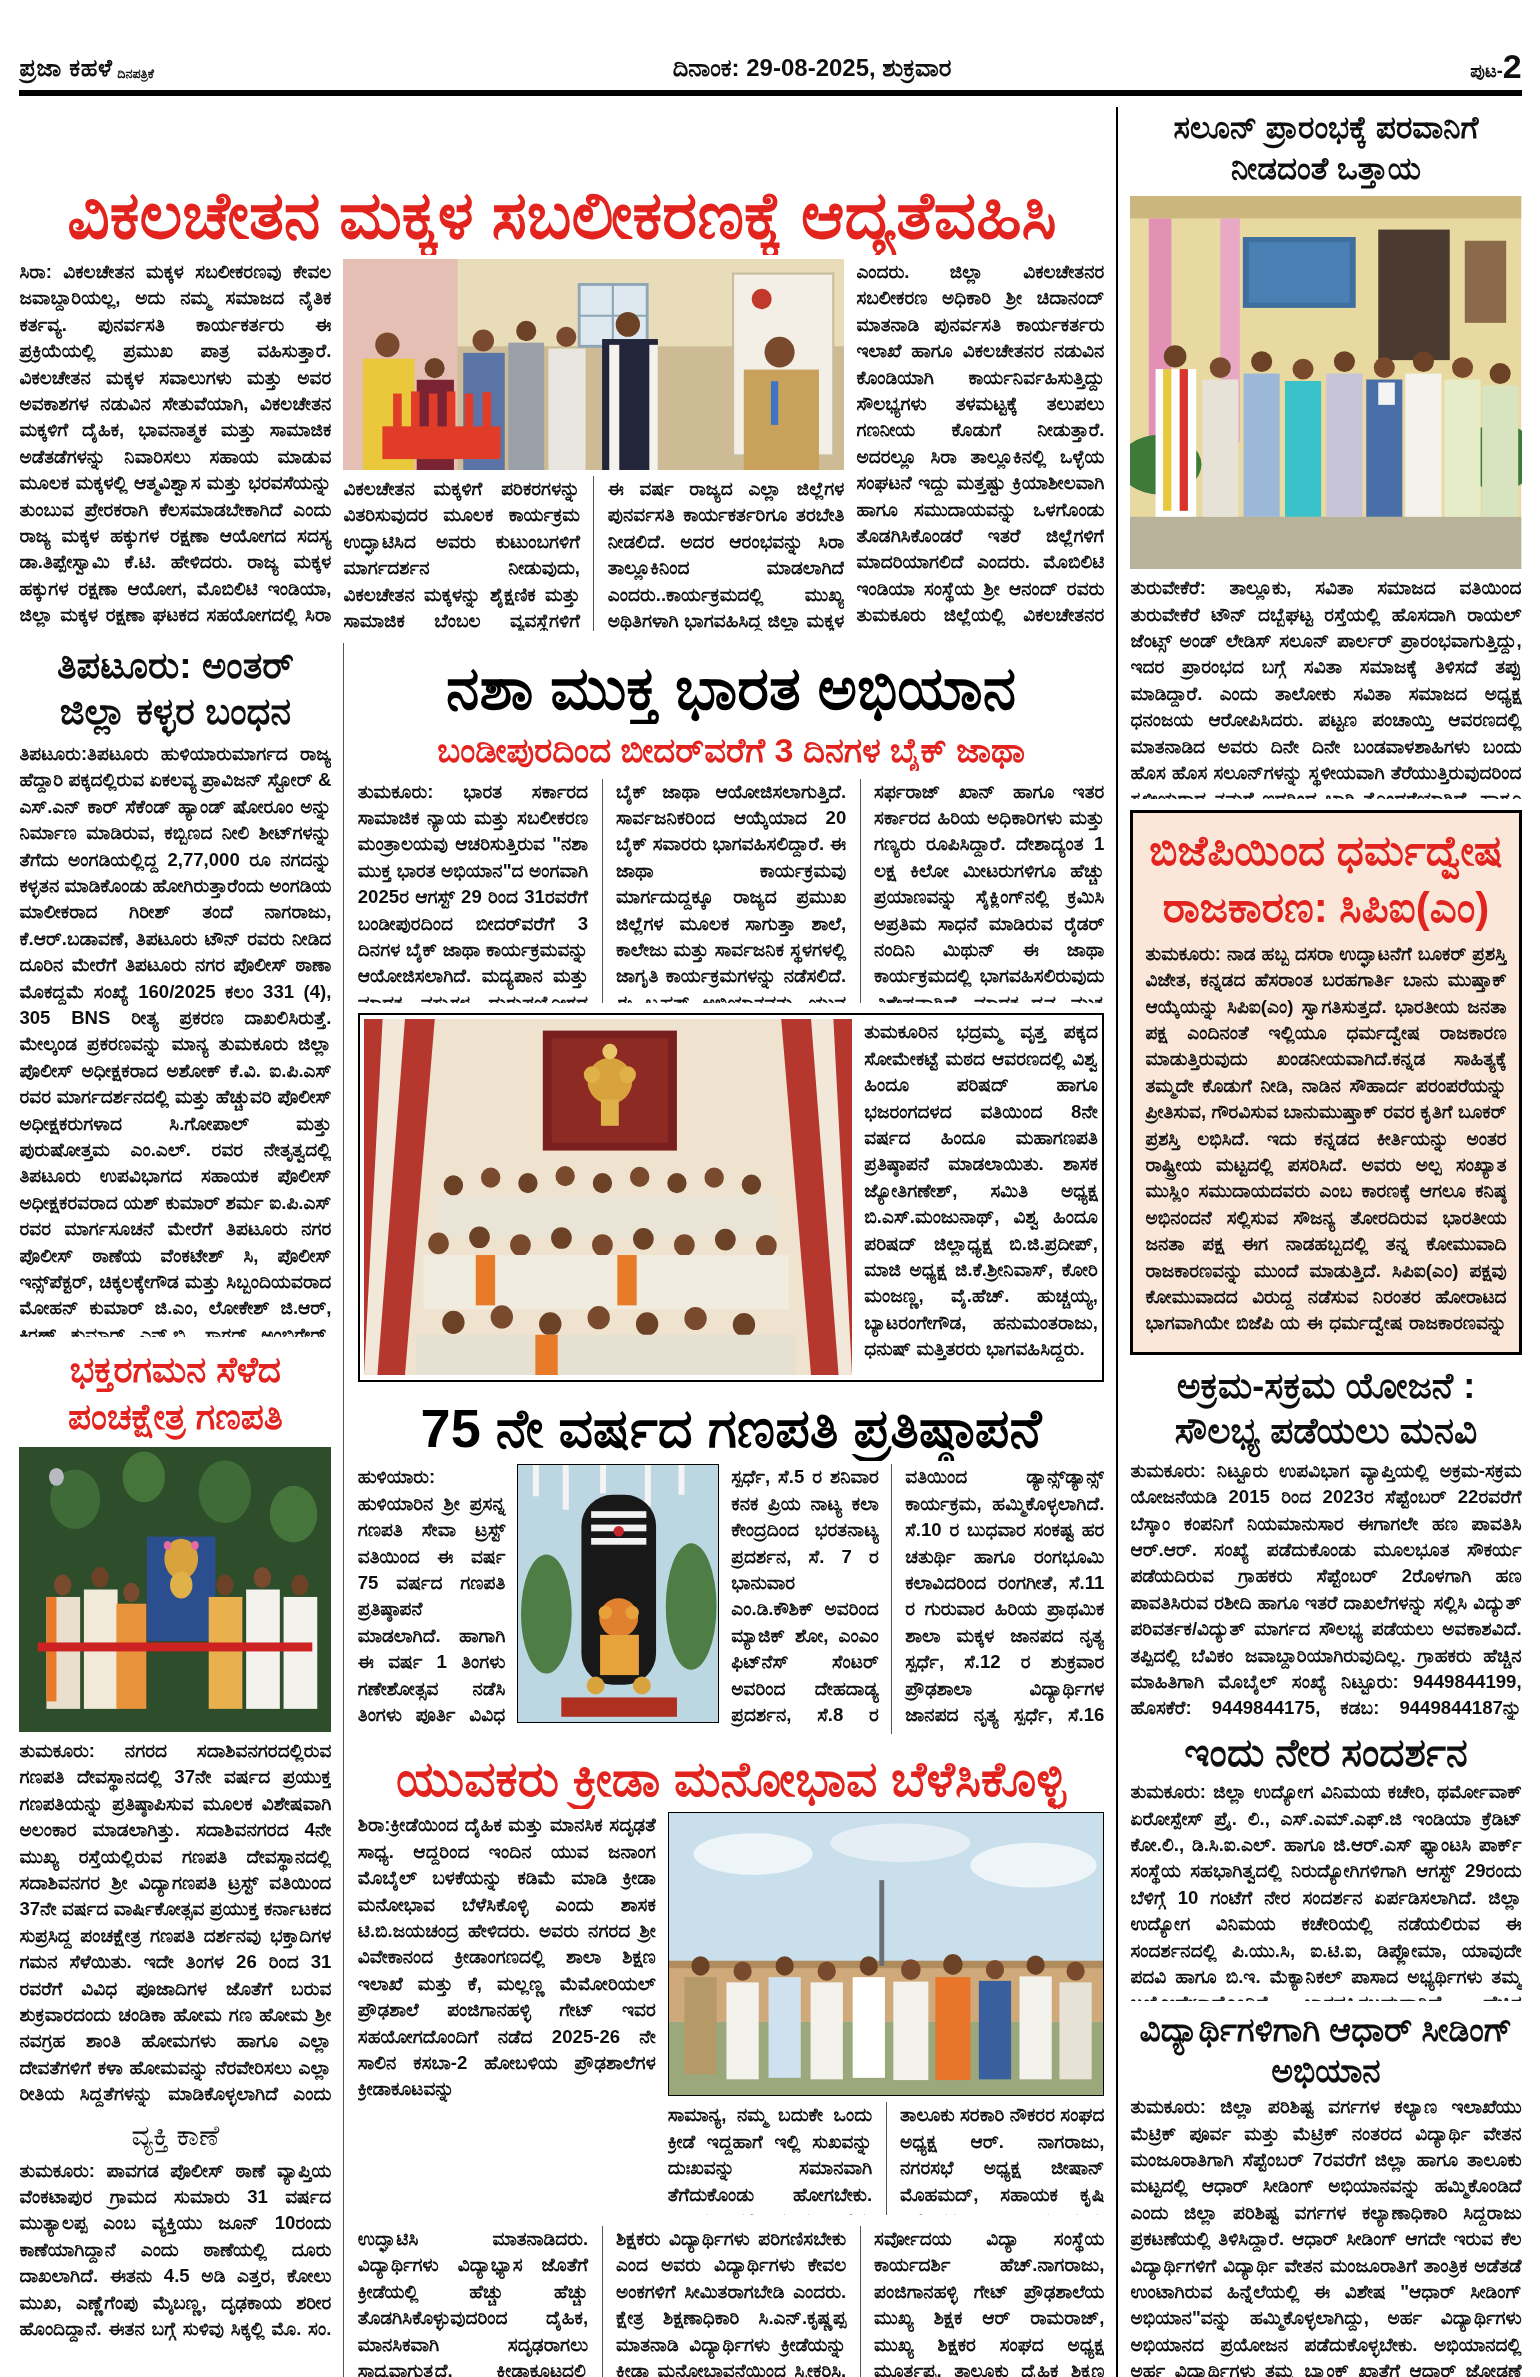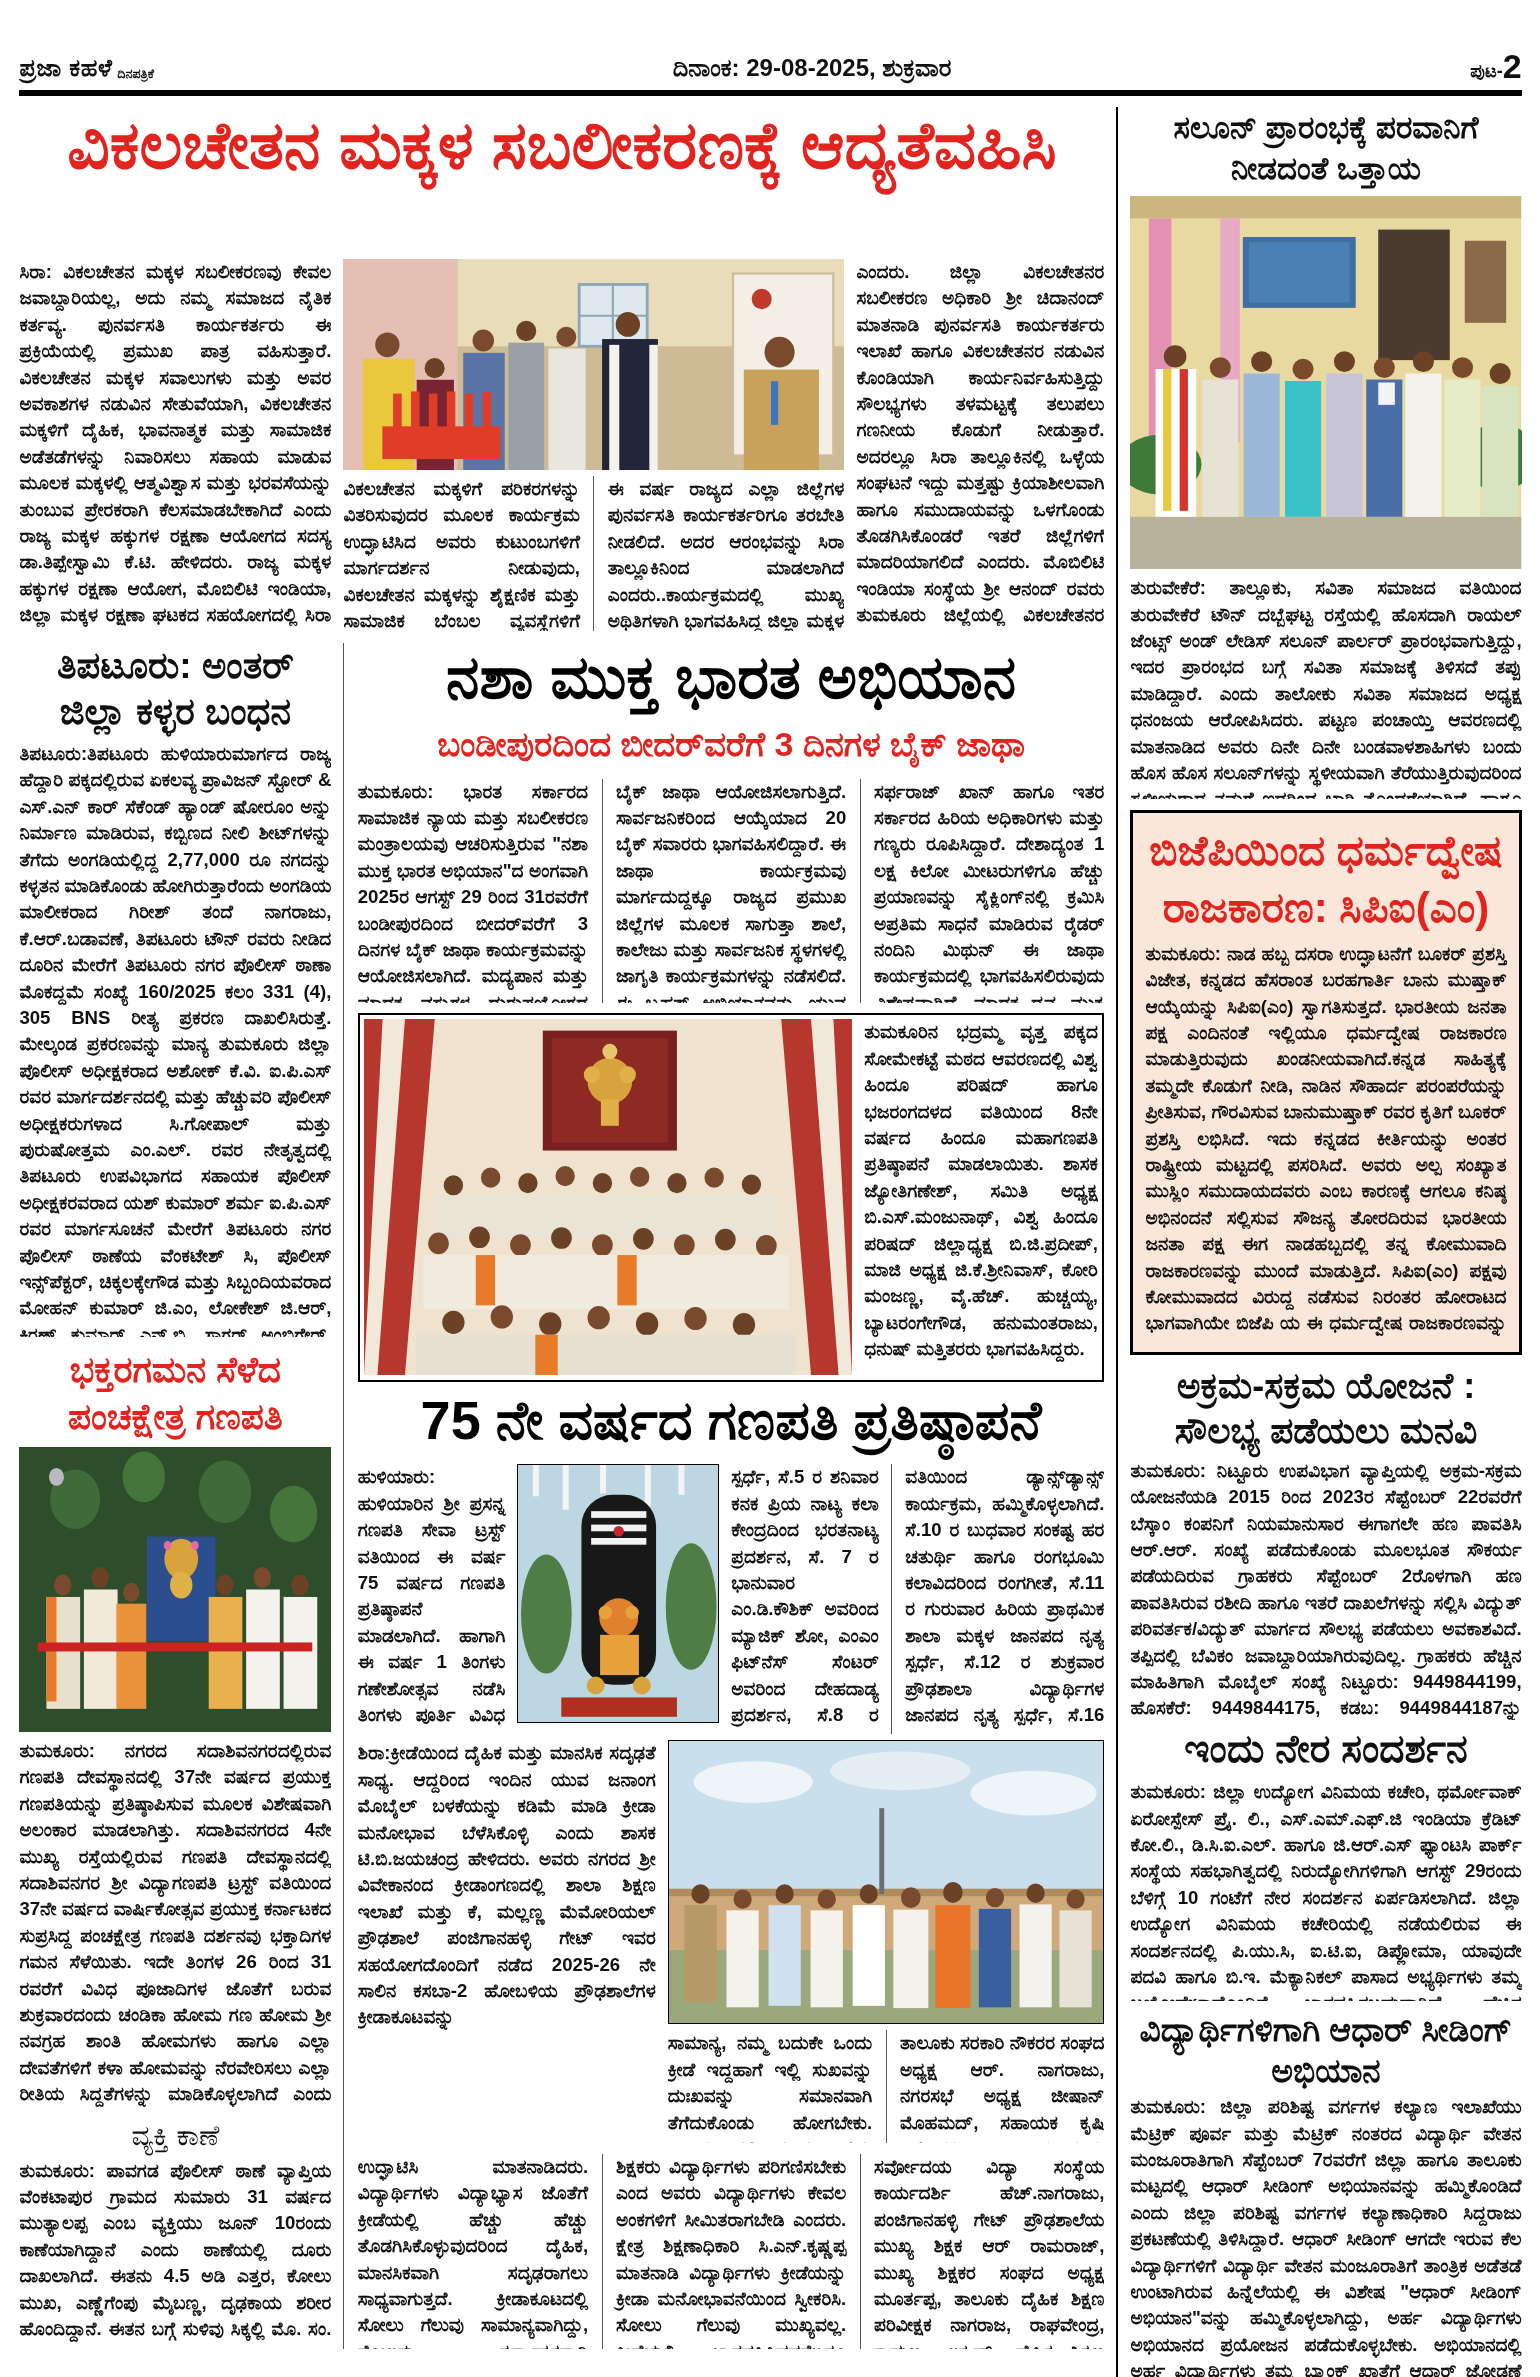--- a/index.html
+++ b/index.html
@@ -20,21 +20,21 @@
   .mast-date{font-size:24px;font-weight:bold;}
   .mast-page{font-size:18px;font-weight:bold;display:flex;align-items:flex-end;}
   .mast-page .num{font-size:34px;line-height:.9;}
   .rule{height:6.7px;background:#000;margin-top:7.5px;}
   
   .content{display:flex;gap:12px;margin-top:10.4px;}
   .main{width:1085px;flex:none;}
   .aside{flex:1;border-left:2.2px solid #000;padding-left:12px;min-width:0;}
   
   .hl{font-weight:bold;text-align:center;}
-  .clip1{display:flex;justify-content:center;align-items:flex-start;overflow:hidden;white-space:nowrap;}
+  .clip1{display:flex;justify-content:center;align-items:flex-end;overflow:hidden;white-space:nowrap;}
   .h-lead{color:var(--red);font-size:66px;height:148px;}
   .h-nasha{color:#000;font-size:60px;height:81px;}
   .h-sub-red{color:var(--red);font-size:34px;height:46px;margin-top:1.5px;}
   .h-g75{color:#000;font-size:54px;height:72px;}
   .h-sports{color:var(--red);font-size:49px;height:69px;}
   .h2-blk{font-size:37px;font-weight:bold;text-align:center;line-height:1.25;}
   .h2-red{font-size:36px;font-weight:bold;text-align:center;line-height:1.3;color:var(--red);}
   .h2-salon{font-size:31px;font-weight:bold;text-align:center;line-height:1.35;}
   .h2-box{font-size:42px;font-weight:bold;text-align:center;line-height:1.35;color:var(--red);}
   .h2-mid{font-size:36px;font-weight:bold;text-align:center;line-height:1.25;}
@@ -297,20 +297,23 @@
                     <circle cx="166" cy="296" r="12" fill="#d8a33c"></circle>
                   <rect x="58" y="312" width="155" height="26" fill="#b03020"></rect>
                 </svg>
               </div>
               <div class="col bt">ಸ್ಪರ್ಧೆ, ಸೆ.5 ರ ಶನಿವಾರ ಕನಕ ಪ್ರಿಯ ನಾಟ್ಯ ಕಲಾ ಕೇಂದ್ರದಿಂದ ಭರತನಾಟ್ಯ ಪ್ರದರ್ಶನ, ಸೆ. 7 ರ ಭಾನುವಾರ ಎಂ.ಡಿ.ಕೌಶಿಕ್ ಅವರಿಂದ ಮ್ಯಾಜಿಕ್ ಶೋ, ಎಂಎಂ ಫಿಟ್‌ನೆಸ್ ಸೆಂಟರ್ ಅವರಿಂದ ದೇಹದಾಡ್ಯ ಪ್ರದರ್ಶನ, ಸೆ.8 ರ ಸೋಮವಾರ ಕಲಾವಲೋಕನ ಡ್ಯಾನ್ಸ್ ಕ್ಲಾಸ್ ಹಾಗೂ ಕುಮ್ಮಿ ಡ್ಯಾನ್ಸ್ ಕ್ಲಾಸ್</div>
               <div class="col bt" style="flex:1.35;">ವತಿಯಿಂದ ಡ್ಯಾನ್ಸ್‌ಡ್ಯಾನ್ಸ್ ಕಾರ್ಯಕ್ರಮ, ಹಮ್ಮಿಕೊಳ್ಳಲಾಗಿದೆ. ಸೆ.10 ರ ಬುಧವಾರ ಸಂಕಷ್ಟ ಹರ ಚತುರ್ಥಿ ಹಾಗೂ ರಂಗಭೂಮಿ ಕಲಾವಿದರಿಂದ ರಂಗಗೀತೆ, ಸೆ.11 ರ ಗುರುವಾರ ಹಿರಿಯ ಪ್ರಾಥಮಿಕ ಶಾಲಾ ಮಕ್ಕಳ ಜಾನಪದ ನೃತ್ಯ ಸ್ಪರ್ಧೆ, ಸೆ.12 ರ ಶುಕ್ರವಾರ ಪ್ರೌಢಶಾಲಾ ವಿದ್ಯಾರ್ಥಿಗಳ ಜಾನಪದ ನೃತ್ಯ ಸ್ಪರ್ಧೆ, ಸೆ.16 ರಿಂದ ಸೆ.25 ರ ವರೆಗೆ ರಾಜ್ಯ ಮಟ್ಟದ ಭಜನಾ ಸ್ಪರ್ಧೆ, ಸೆ.26 ರ ಶುಕ್ರವಾರ ಅಂತ್ಯಾಕ್ಷರಿ, ಸೆ.27 ರ ಶನಿವಾರ ಆದರ್ಶ ದಂಪತಿಗಳು, ಸೆ.28 ರ ಭಾನುವಾರ ವಿವಿಧ ಕಲಾ ತಂಡಗಳೊಂದಿಗೆ ಊರಿನ ಪ್ರಮುಖ ಬೀದಿಯಲ್ಲಿ ಉತ್ಸವ ನಡೆಸಿ ಗಣಪತಿಯನ್ನು ವಿಸರ್ಜಿಸಲಾಗುವುದು.</div>
             </div>
           </div>
 
           <div style="margin-top:6px;">
+            <div class="hl clip1 h-sports">
+                <span>ಯುವಕರು ಕ್ರೀಡಾ ಮನೋಭಾವ ಬೆಳೆಸಿಕೊಳ್ಳಿ</span>
+              </div>
             <div class="sports-row1">
               <div class="sports-intro bt">ಶಿರಾ:ಕ್ರೀಡೆಯಿಂದ ದೈಹಿಕ ಮತ್ತು ಮಾನಸಿಕ ಸದೃಢತೆ ಸಾಧ್ಯ. ಆದ್ದರಿಂದ ಇಂದಿನ ಯುವ ಜನಾಂಗ ಮೊಬೈಲ್ ಬಳಕೆಯನ್ನು ಕಡಿಮೆ ಮಾಡಿ ಕ್ರೀಡಾ ಮನೋಭಾವ ಬೆಳೆಸಿಕೊಳ್ಳಿ ಎಂದು ಶಾಸಕ ಟಿ.ಬಿ.ಜಯಚಂದ್ರ ಹೇಳಿದರು. ಅವರು ನಗರದ ಶ್ರೀ ವಿವೇಕಾನಂದ ಕ್ರೀಡಾಂಗಣದಲ್ಲಿ ಶಾಲಾ ಶಿಕ್ಷಣ ಇಲಾಖೆ ಮತ್ತು ಕೆ, ಮಲ್ಲಣ್ಣ ಮೆಮೋರಿಯಲ್ ಪ್ರೌಢಶಾಲೆ ಪಂಜಿಗಾನಹಳ್ಳಿ ಗೇಟ್ ಇವರ ಸಹಯೋಗದೊಂದಿಗೆ ನಡೆದ 2025-26 ನೇ ಸಾಲಿನ ಕಸಬಾ-2 ಹೋಬಳಿಯ ಪ್ರೌಢಶಾಲೆಗಳ ಕ್ರೀಡಾಕೂಟವನ್ನು</div>
               <div class="sports-stack">
                 <div class="sports-photo">
                   <svg viewBox="0 0 620 378" preserveAspectRatio="none">
                     <rect width="620" height="378" fill="#c9dfeb"></rect>
                     <ellipse cx="120" cy="55" rx="85" ry="28" fill="#eef5f8"></ellipse>
                     <ellipse cx="330" cy="40" rx="100" ry="26" fill="#e4eef4"></ellipse>
                     <ellipse cx="520" cy="70" rx="90" ry="30" fill="#eef5f8"></ellipse>
                     <rect y="205" width="620" height="75" fill="#cfa97a"></rect>

